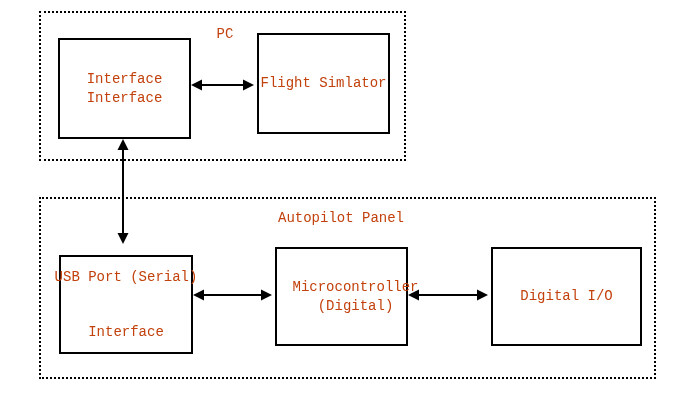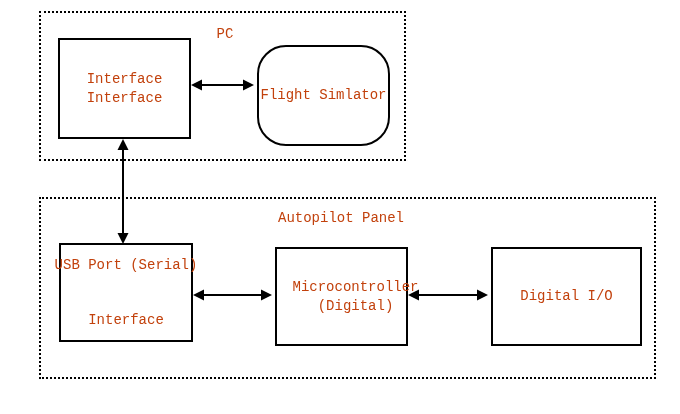--- a/index.html
+++ b/index.html
@@ -50,22 +50,22 @@
     background: #ffffff;
     display: flex;
     flex-direction: column;
     align-items: center;
     justify-content: center;
     text-align: center;
     font-size: 14px;
     line-height: 19px;
   }
   .box-simconnect { left: 17px; top: 25px; width: 133px; height: 101px; }
-  .box-flightsim  { left: 216px; top: 32px; width: 133px; height: 101px; border-radius: 29px; }
-  .box-usb        { left: 18px; top: 44px; width: 134px; height: 99px; gap: 36px; }
+  .box-flightsim  { left: 216px; top: 20px; width: 133px; height: 101px; }
+  .box-usb        { left: 18px; top: 56px; width: 134px; height: 99px; gap: 36px; }
   .box-micro      { left: 234px; top: 48px; width: 133px; height: 99px; padding-left: 28px; }
   .box-digital    { left: 450px; top: 48px; width: 151px; height: 99px; }
   .box .line { display: block; white-space: nowrap; }
   .arrows {
     position: absolute;
     left: 0; top: 0;
     pointer-events: none;
   }
   .arrows line { stroke: #000000; stroke-width: 2; }
   .arrows polygon { fill: #000000; stroke: none; }

